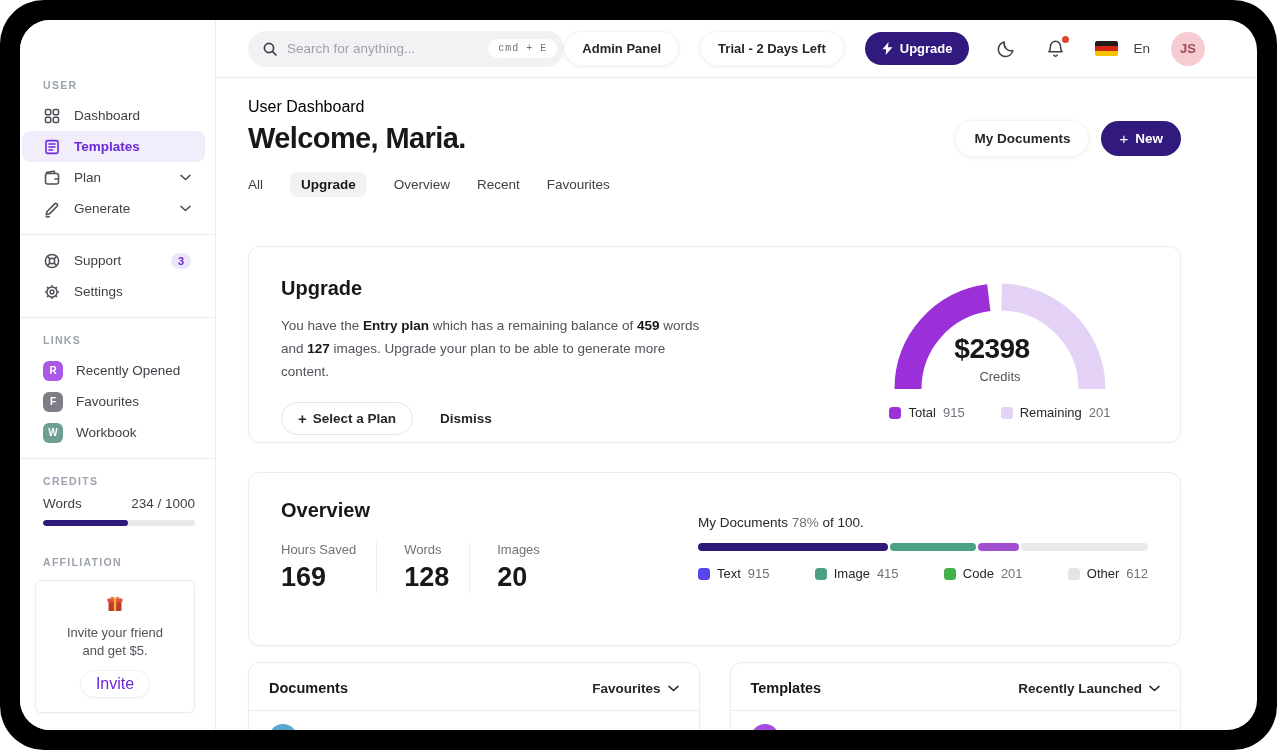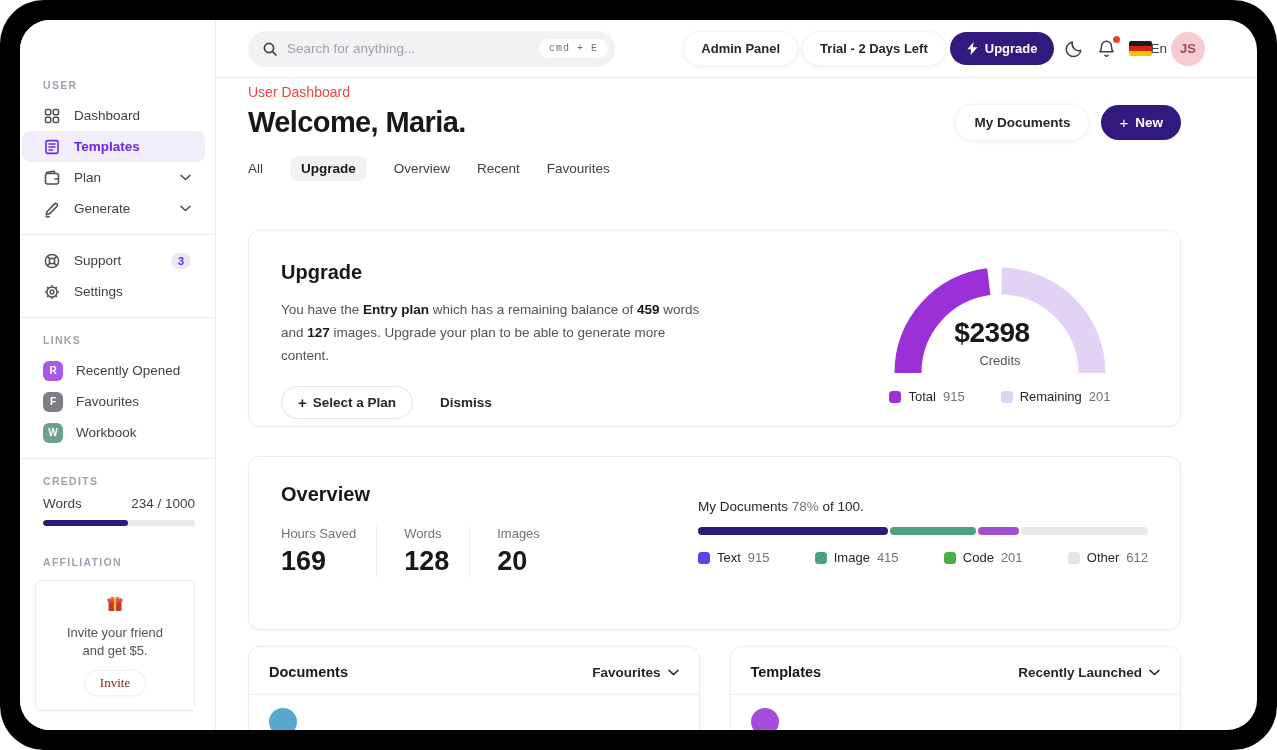--- a/index.html
+++ b/index.html
@@ -23,53 +23,53 @@
   .divider { height:1px; background:#ececf0; margin:10px 0; }
   .link-badge { width:20px; height:20px; border-radius:6px; color:#fff; font-size:10px; font-weight:700;
                 display:flex; align-items:center; justify-content:center; }
   .credits-row { display:flex; justify-content:space-between; margin:0 20px 0 23px;
                  font-size:13.5px; color:#3f3f46; font-weight:500; }
   .credits-bar { height:6px; border-radius:3px; background:#e9e9eb; margin:9px 20px 0 23px; overflow:hidden; }
   .credits-fill { height:100%; border-radius:3px; }
   .aff-box { margin:12px 20px 0 15px; border:1px solid #ececf0; border-radius:6px; padding:13px 10px 14px;
              text-align:center; box-shadow:0 1px 3px rgba(0,0,0,0.03); }
   .aff-text { font-size:13px; color:#52525b; line-height:1.4; margin-top:6px; }
-  .invite-btn { margin-top:10px; font-size:13px; color:#7f1d1d; background:#fff; border:1px solid #f1f1f3;
+  .invite-btn { margin-top:10px; font-size:16px; color:#6d28d9; background:#fff; border:1px solid #f1f1f3;
                 border-radius:14px; padding:4px 15px; cursor:pointer; box-shadow:0 1px 2px rgba(0,0,0,0.04);
-                font-family:Liberation Serif, serif; }
+                font-family:Liberation Sans, sans-serif; }
 
   
   .main-col { flex:1; display:flex; flex-direction:column; min-width:0; }
   .topbar { height:58px; flex:0 0 58px; border-bottom:1px solid #ececf0; display:flex; align-items:center;
             padding:0 52px 0 32px; }
   .search { width:367px; height:36px; background:#f2f2f4; border-radius:18px; display:flex; align-items:center;
             gap:9px; padding:0 7px 0 14px; }
   .search input { flex:1; border:none; outline:none; background:transparent; font-size:13.5px; color:#3f3f46;
                   font-family:inherit; }
   .search input::placeholder { color:#a1a1aa; }
   .kbd { margin-left:auto; background:#fff; border-radius:12px; padding:4px 10px; font-family:"Liberation Mono",monospace;
          font-size:10px; color:#71717a; letter-spacing:1px; }
-  .tb-right { margin-left:auto; display:flex; align-items:center; gap:4px;justify-content:space-between; }
+  .tb-right { margin-left:auto; display:flex; align-items:center; gap:21px;justify-content:space-between; }
   .pill-btn { background:#fff; border:1px solid #f4f4f5; box-shadow:0 1px 4px rgba(0,0,0,0.07);
               border-radius:18px; padding:9px 17px; font-size:13px; font-weight:600; color:#27272a;
               cursor:pointer; font-family:inherit; white-space:nowrap; }
   .dark-btn { background:#31197d; color:#fff; border:none; border-radius:18px; padding:9px 17px;
               font-size:13px; font-weight:600; display:flex; align-items:center; gap:7px; cursor:pointer;
               font-family:inherit; white-space:nowrap; }
   .icon-btn { background:none; border:none; cursor:pointer; display:flex; color:#3f3f46; position:relative; padding:2px; }
   .dot { position:absolute; top:-1px; right:-2px; width:7px; height:7px; border-radius:50%; background:#e2472e; }
   .flag { width:23px; height:15px; border-radius:2px; overflow:hidden; display:flex; flex-direction:column; cursor:pointer; }
   .flag div { flex:1; }
   .lang { font-size:13.5px; color:#3f3f46; font-weight:500; margin-left:-6px; cursor:pointer; }
   .avatar { width:34px; height:34px; border-radius:50%; background:#f6cbd1; color:#9c4b55; font-size:13px;
             font-weight:700; display:flex; align-items:center; justify-content:center; cursor:pointer; border:none; font-family:inherit; }
 
   
   .content { flex:1; padding:0 76px 0 32px; overflow:hidden; }
-  .breadcrumb { margin-top:6px; font-size:14px; color:#ef4444; }
+  .breadcrumb { margin-top:20px; font-size:16px; color:#000000; }
   .title-row { display:flex; align-items:center; justify-content:space-between; margin-top:4px; }
   .page-title { font-size:29px; font-weight:800; color:#18181b; letter-spacing:-0.6px; }
   .title-actions { display:flex; align-items:center; gap:12px; }
   .tabs { margin-top:15px; display:flex; align-items:center; gap:27px; }
   .tab { background:none; border:none; font-size:13.5px; font-weight:500; color:#3f3f46; cursor:pointer;
          padding:5px 0; font-family:inherit; }
   .tab.active { background:#f2f2f4; border-radius:8px; padding:5px 11px; font-weight:700; color:#18181b; }
 
   .card { border:1px solid #ececf0; border-radius:12px; background:#fff; box-shadow:0 1px 3px rgba(16,16,16,0.03); }
 

